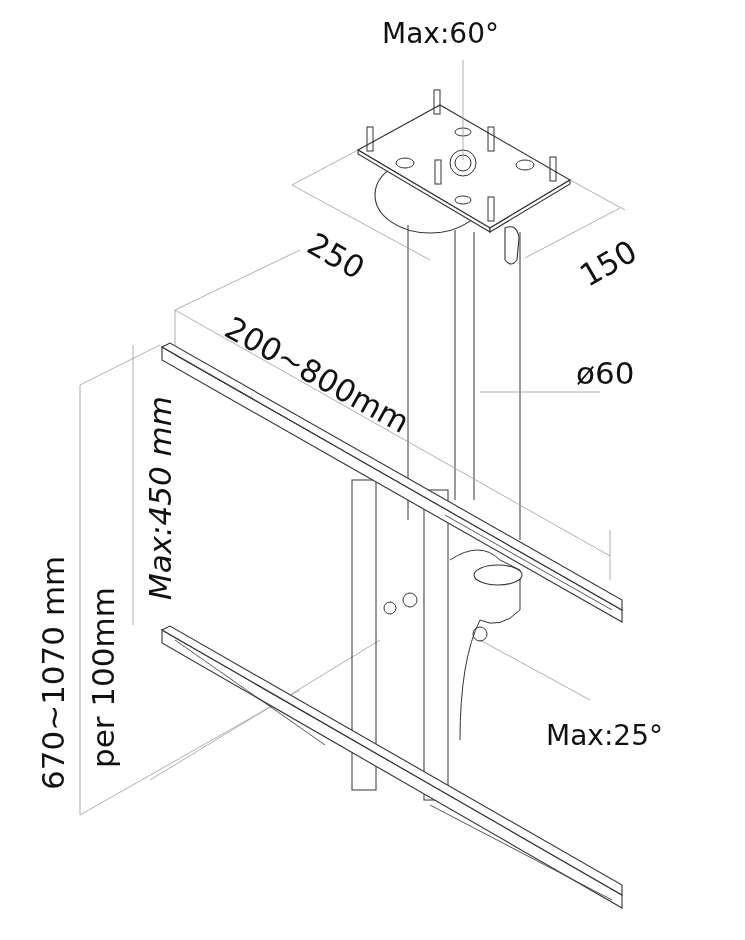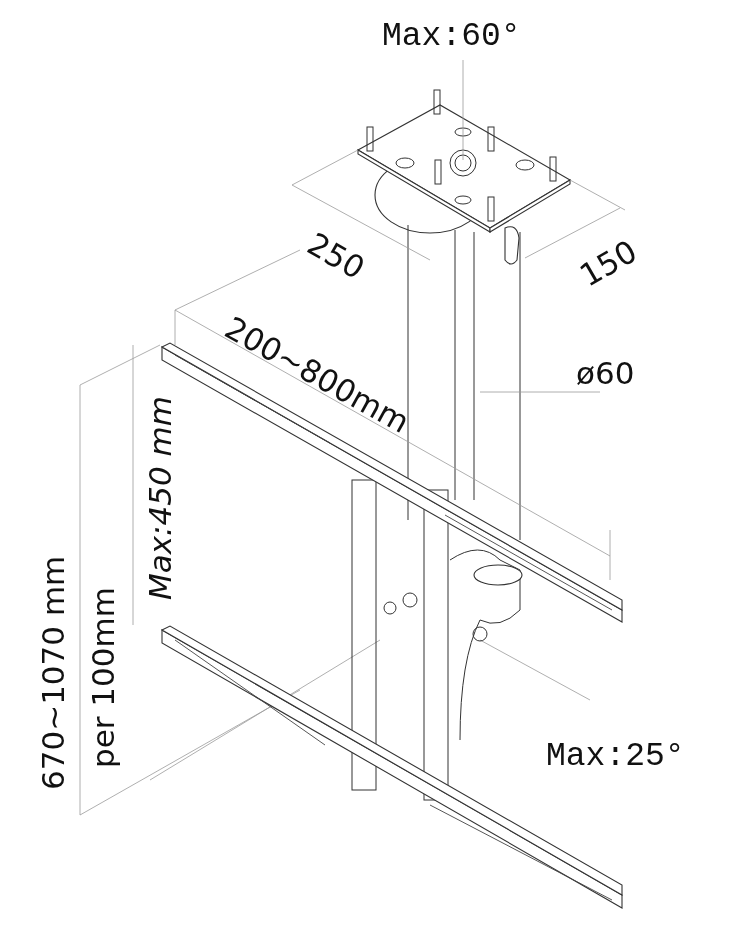--- a/index.html
+++ b/index.html
@@ -1,19 +1,19 @@
 <!DOCTYPE html>
 <html><head>
 <meta charset="utf-8">
 <style>
   html, body { margin:0; padding:0; background:#ffffff; }
   body { width:745px; height:940px; position:relative; overflow:hidden; font-family:"DejaVu Sans", sans-serif; }
   #drawing { position:absolute; left:0; top:0; width:745px; height:940px; }
   .lbl { position:absolute; color:#111; font-family:"DejaVu Sans", sans-serif; white-space:nowrap; line-height:1; }
-  .big { font-size:33px;font-family:Liberation Mono, monospace; }
+  .big { font-size:28px; }
   .med { font-size:31px; }
   .thin { stroke:#9a9a9a; stroke-width:0.8; fill:none; }
   .part { stroke:#333; stroke-width:1.1; fill:#fff; }
   .partn { stroke:#333; stroke-width:1; fill:none; }
   .slot { stroke:#444; stroke-width:0.9; fill:#f4f4f4; }
 </style>
 </head>
 <body>
 
 <svg id="drawing" viewBox="0 0 745 940" xmlns="http://www.w3.org/2000/svg">
@@ -93,13 +93,13 @@
 </svg>
 
 <div class="lbl big" style="left:382px;top:20px;">Max:60°</div>
 <div class="lbl med" style="left:318px;top:228px;transform:rotate(30deg);transform-origin:left top;">250</div>
 <div class="lbl med" style="left:575px;top:265px;transform:rotate(-30deg);transform-origin:left top;">150</div>
 <div class="lbl med" style="left:235px;top:312px;transform:rotate(29deg);transform-origin:left top;">200~800mm</div>
 <div class="lbl med" style="left:576px;top:358px;">ø60</div>
 <div class="lbl med" style="left:145px;top:600px;transform:rotate(-90deg);transform-origin:left top;font-style:italic;">Max:450 mm</div>
 <div class="lbl med" style="left:38px;top:790px;transform:rotate(-90deg);transform-origin:left top;">670~1070 mm</div>
 <div class="lbl med" style="left:88px;top:768px;transform:rotate(-90deg);transform-origin:left top;">per 100mm</div>
-<div class="lbl big" style="left:546px;top:722px;margin-top:18px;">Max:25°</div>
+<div class="lbl big" style="left:546px;top:722px;">Max:25°</div>
 
 </body></html>

